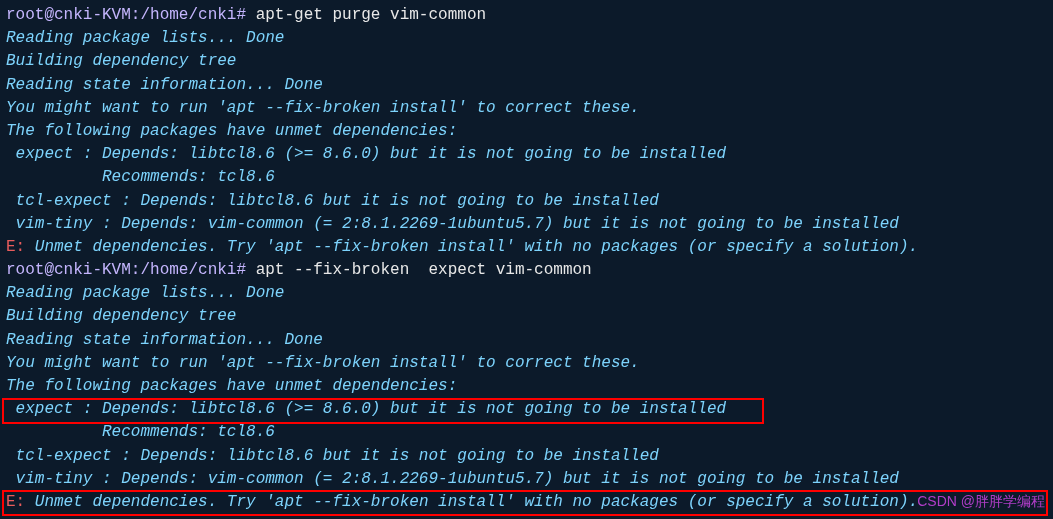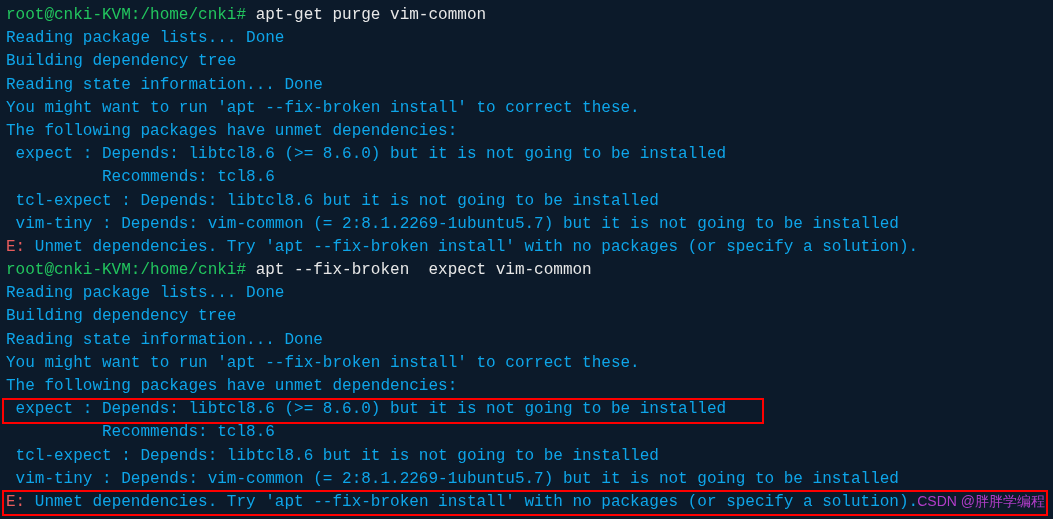--- a/index.html
+++ b/index.html
@@ -16,28 +16,29 @@
       width: 1053px;
       height: 519px;
       overflow: hidden;
       position: relative;
       color: #2dc7a8;
     }
     .line {
       white-space: pre;
     }
     .prompt {
-      color: #22c55e;
+      color: #c4b5fd;
     }
     .cmd {
       color: #e8e8e8;
       margin-top: 36px;
     }
     .output {
-      color: #0ea5e9;
+      color: #7dd3fc;
+      font-style: italic;
     }
     .error-prefix {
       color: #e85c5c;
     }
     .highlight-box {
       position: absolute;
       border: 2px solid #ff0000;
       pointer-events: none;
     }
     .box1 {

